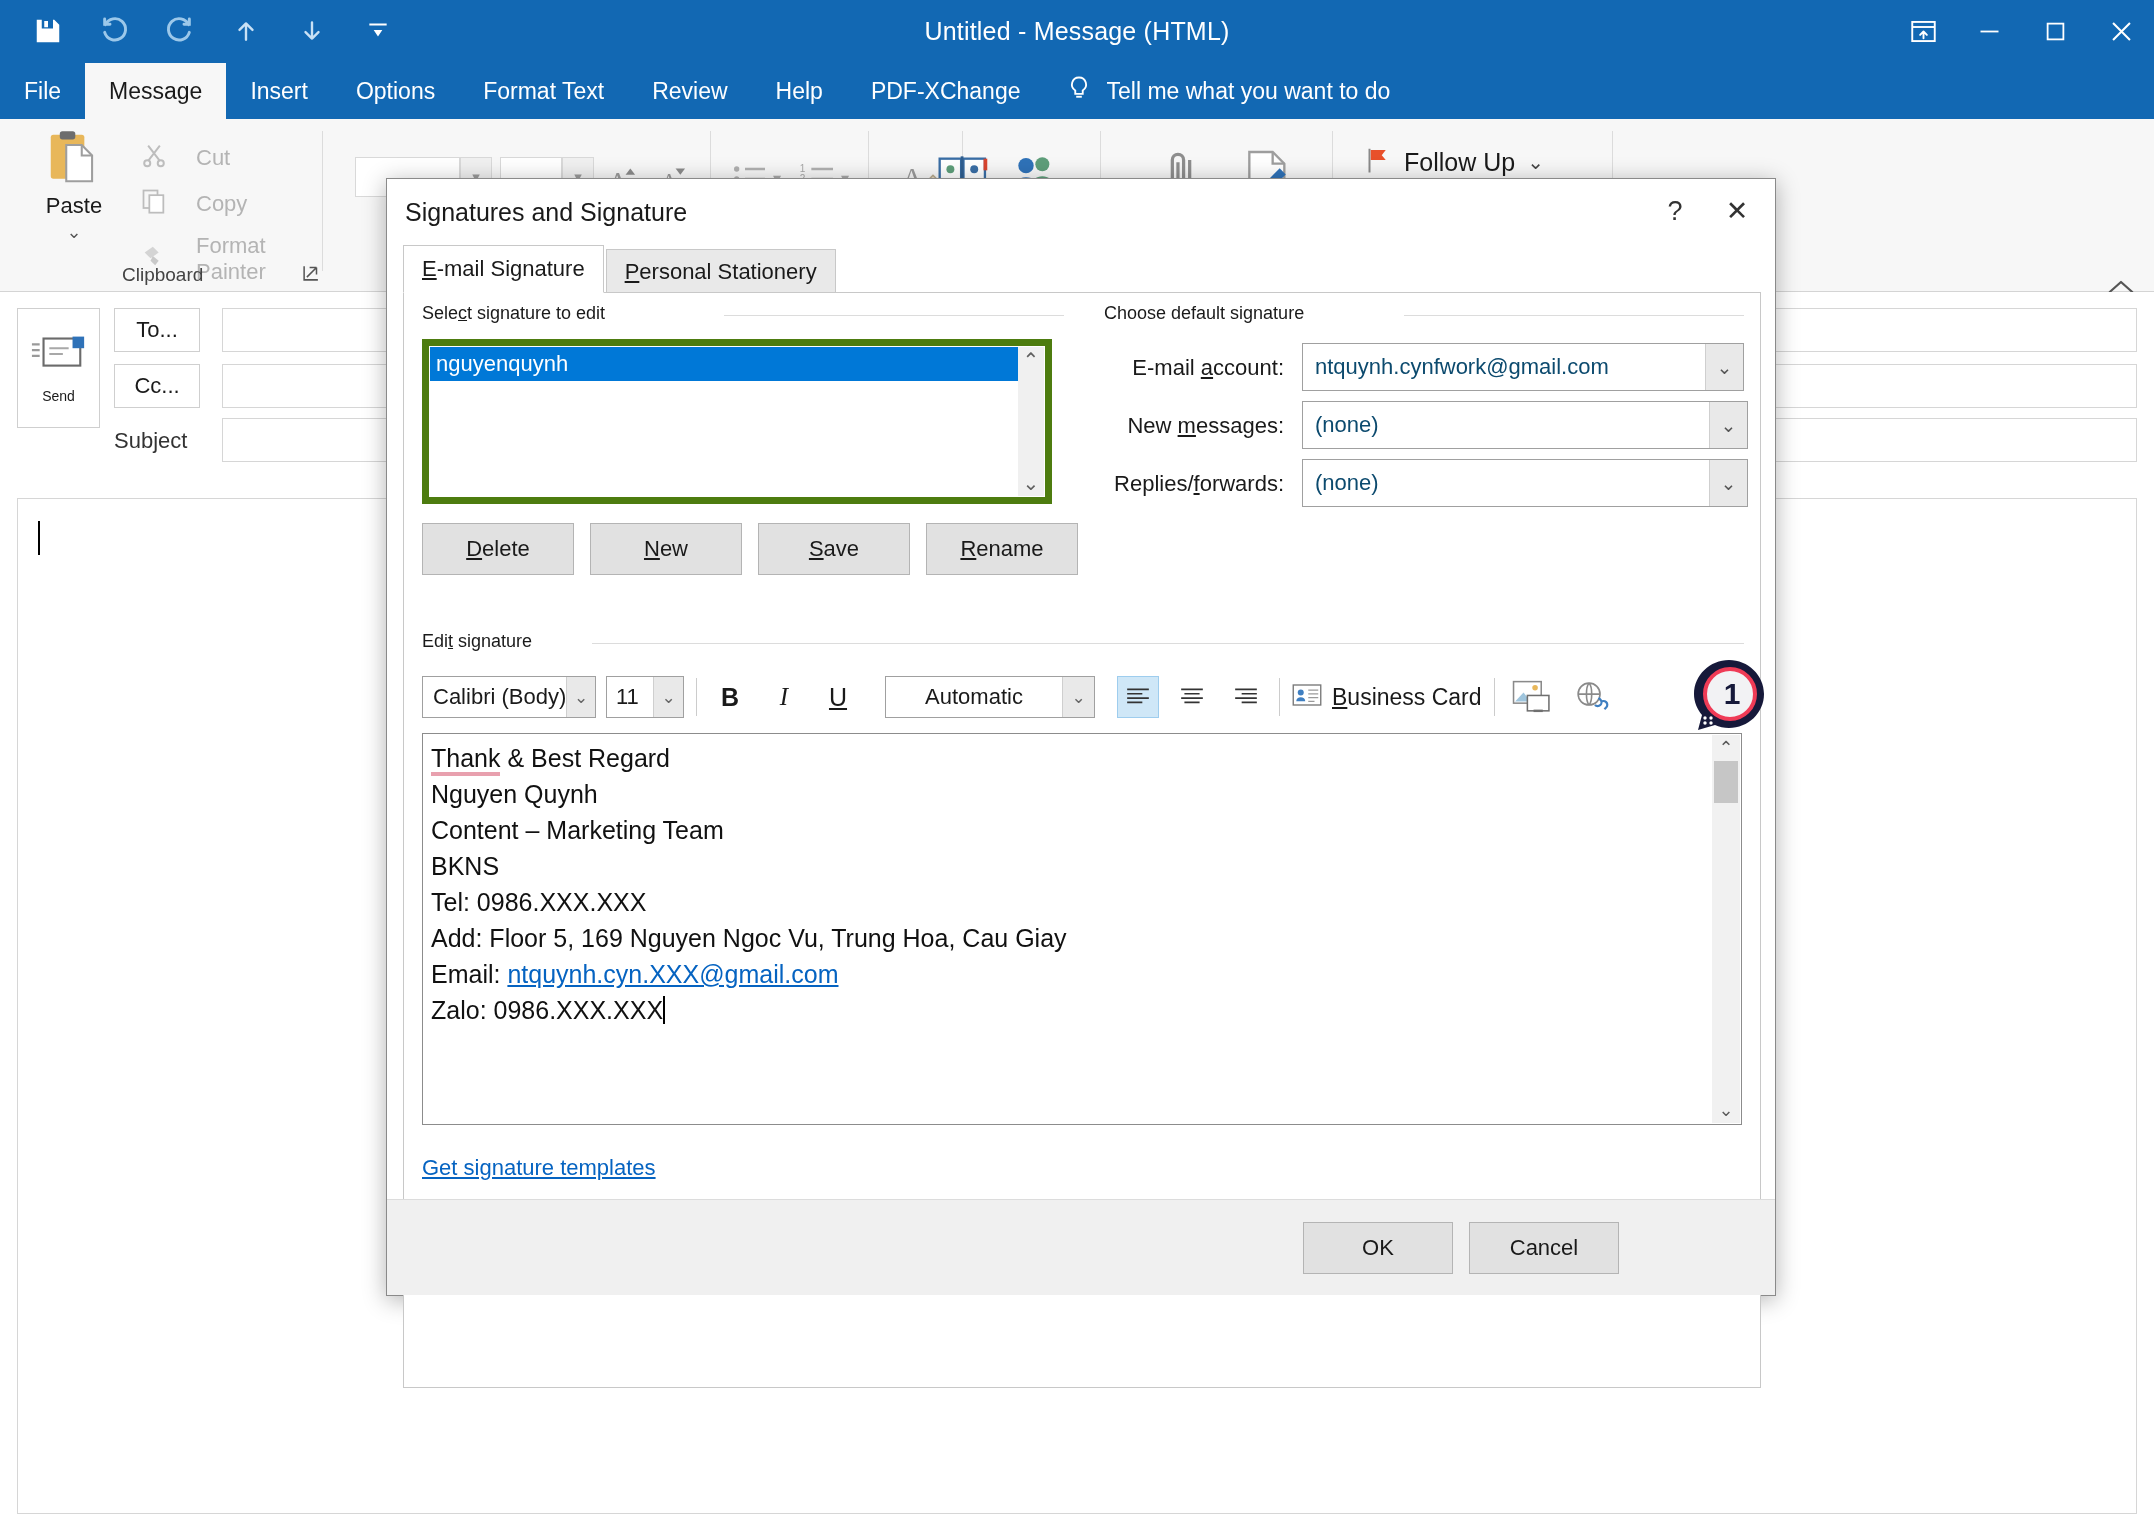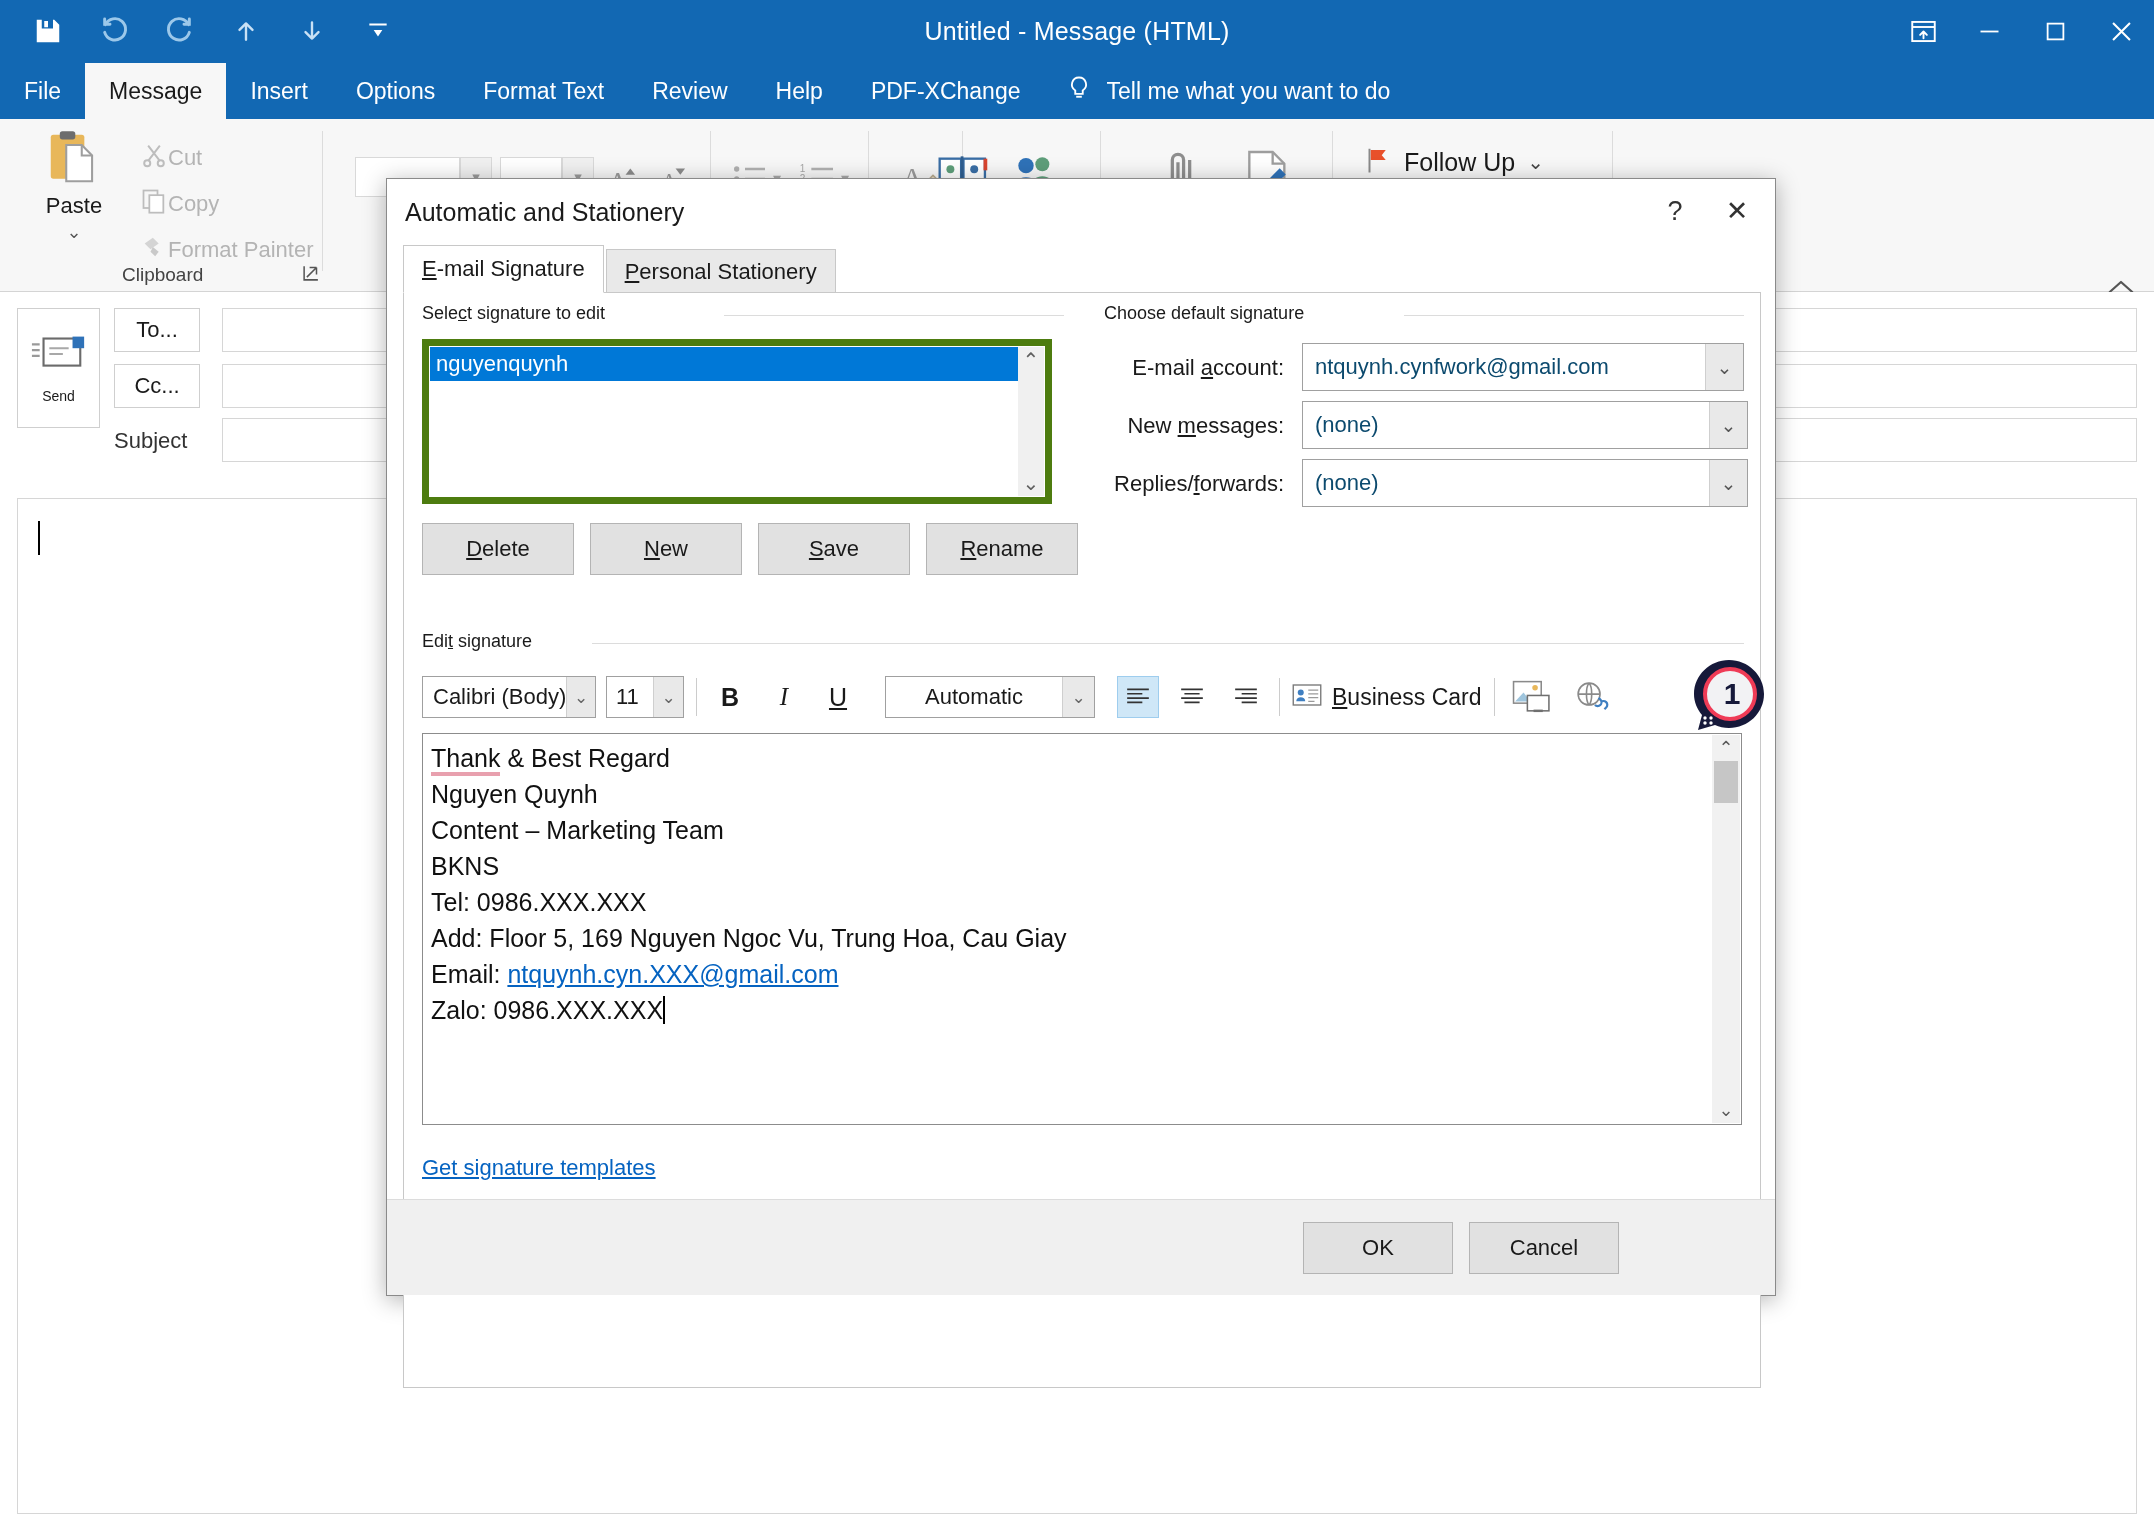--- a/index.html
+++ b/index.html
@@ -41,21 +41,21 @@
   .ribbon {
     position: absolute; left: 0; top: 119px; width: 2154px; height: 173px;
     background: #f7f7f7; border-bottom: 1px solid #d4d4d4;
   }
   .ribbon-inner { position: relative; width: 100%; height: 100%; }
   .grp { position: absolute; top: 0; height: 173px; }
   .grp-sep { position: absolute; top: 12px; width: 1px; height: 140px; background: #dcdcdc; }
   .grp-label { position: absolute; bottom: 6px; font-size: 19px; color: #444; }
   .dlg-launcher { position: absolute; bottom: 8px; width: 22px; height: 22px; }
 
-  .rb-item { display: flex; align-items: center; gap: 0; font-size: 22px; color: #b4b4b4; }
+  .rb-item { display: flex; align-items: center; gap: 28px; font-size: 22px; color: #b4b4b4; }
   .paste-btn { position: absolute; left: 22px; top: 8px; width: 104px; text-align: center; }
   .paste-label { font-size: 22px; color: #1a1a1a; margin-top: 4px; }
 
   .fontbox { position: absolute; background: #fff; border: 1px solid #d9d9d9; }
   .fontbox-arrow { position: absolute; background: #f0f0f0; border: 1px solid #d9d9d9; display:flex;align-items:center;justify-content:center; }
 
   
   .compose {
     position: absolute; left: 0; top: 292px; width: 2154px; height: 190px; background: #fff;
   }
@@ -448,21 +448,21 @@
     <input class="fieldinput" style="top: 126px;" value="">
   </div>
 
   <div class="bodyarea">
     <div class="caret"></div>
   </div>
 
   <div class="modal">
 
     <div class="modal-title">
-      <span class="modal-title-text">Automatic and Stationery</span>
+      <span class="modal-title-text">Signatures and Signature</span>
       <span class="modal-btns">
         <span class="mbtn">?</span>
         <span class="mbtn">✕</span>
       </span>
     </div>
 
     <div class="tabstrip">
       <div class="dtab active">
         <span class="underline">E</span>
           <span>-mail Signature</span>

